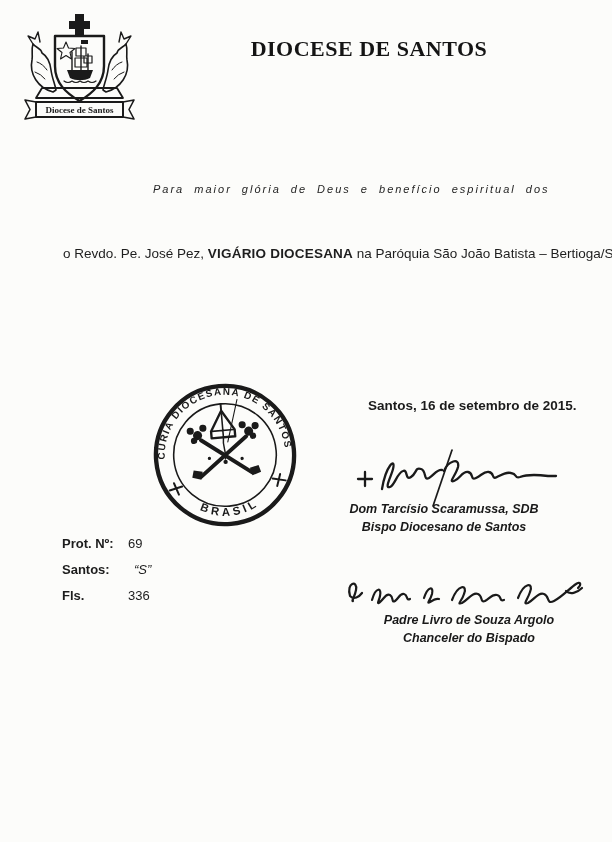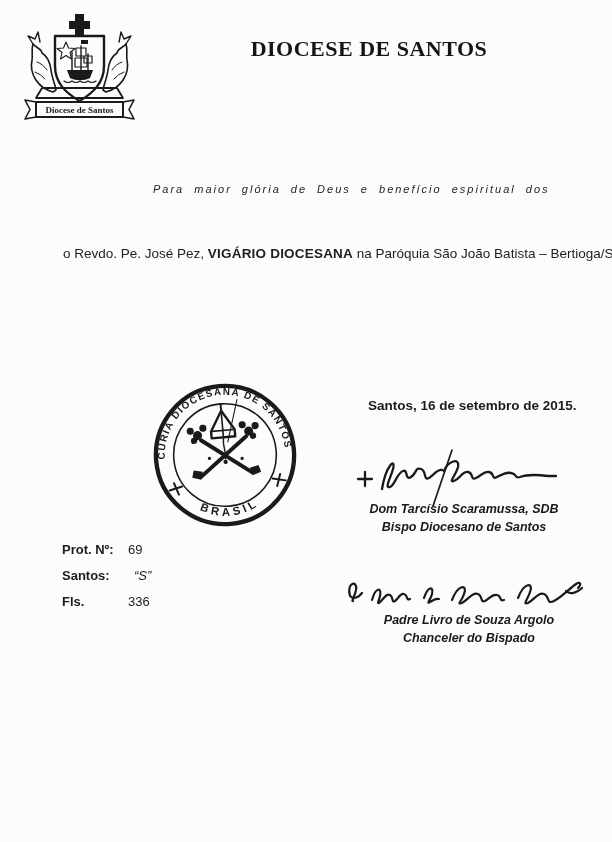--- a/index.html
+++ b/index.html
@@ -37,26 +37,26 @@
   
   .seal{position:absolute;left:151px;top:381px;width:148px;height:148px;transform:rotate(-5deg);}
   
   .date-line{
     position:absolute;left:368px;top:398px;width:212px;
     text-align:left;font-size:13.5px;font-weight:600;color:#1b1b1b;
   }
   
   .sig1-svg{position:absolute;left:348px;top:444px;width:218px;height:64px;}
   .sig-block{position:absolute;text-align:center;font-weight:bold;font-style:italic;font-size:12.5px;line-height:18px;color:#191919;}
-  .sig-block.first{left:352px;top:500px;width:224px;}
+  .sig-block.first{left:332px;top:500px;width:224px;}
   .sig2-svg{position:absolute;left:340px;top:574px;width:250px;height:46px;}
   .sig-block.second{left:343px;top:611px;width:252px;}
   
   .protocol{position:absolute;left:62px;top:536px;font-size:13px;}
-  .prot-row{height:26px;display:flex;align-items:center;}
+  .prot-row{height:26px;display:flex;align-items:flex-start;}
   .prot-label{display:inline-block;width:66px;font-weight:600;}
   .prot-value{font-weight:normal;}
   .prot-row:nth-child(2) .prot-value{font-style:italic;padding-left:6px;}
   svg{display:block;}
   .ink{stroke:#1a1a1a;fill:none;stroke-linecap:round;stroke-linejoin:round;}
 </style>
 </head>
 <body>
 
 <div class="page">

